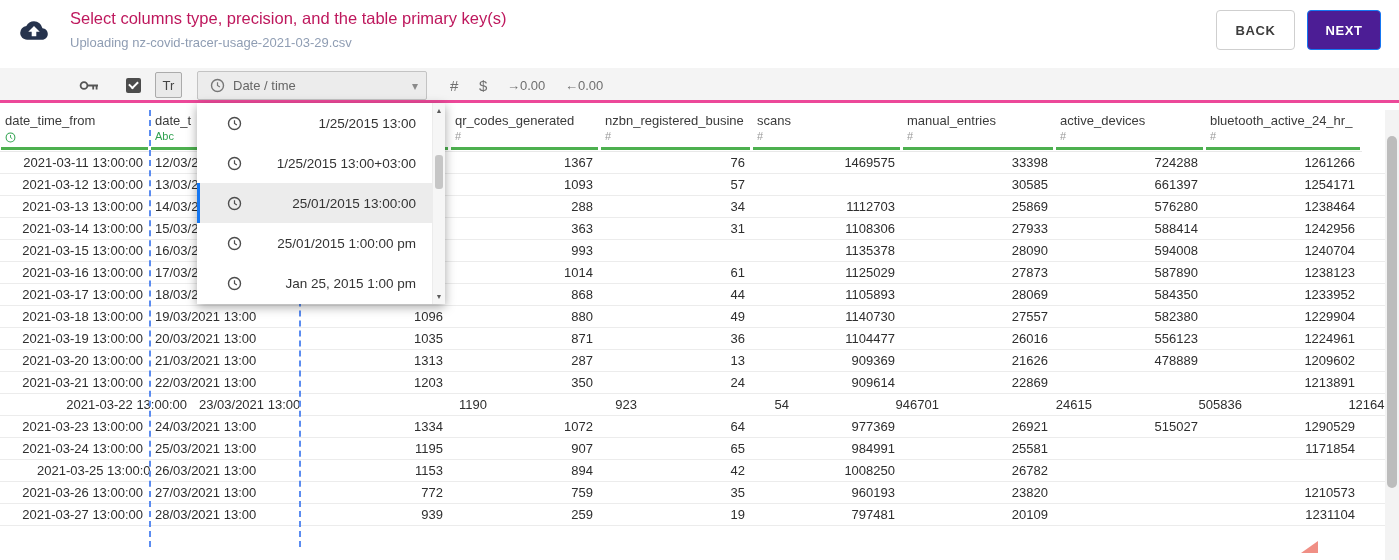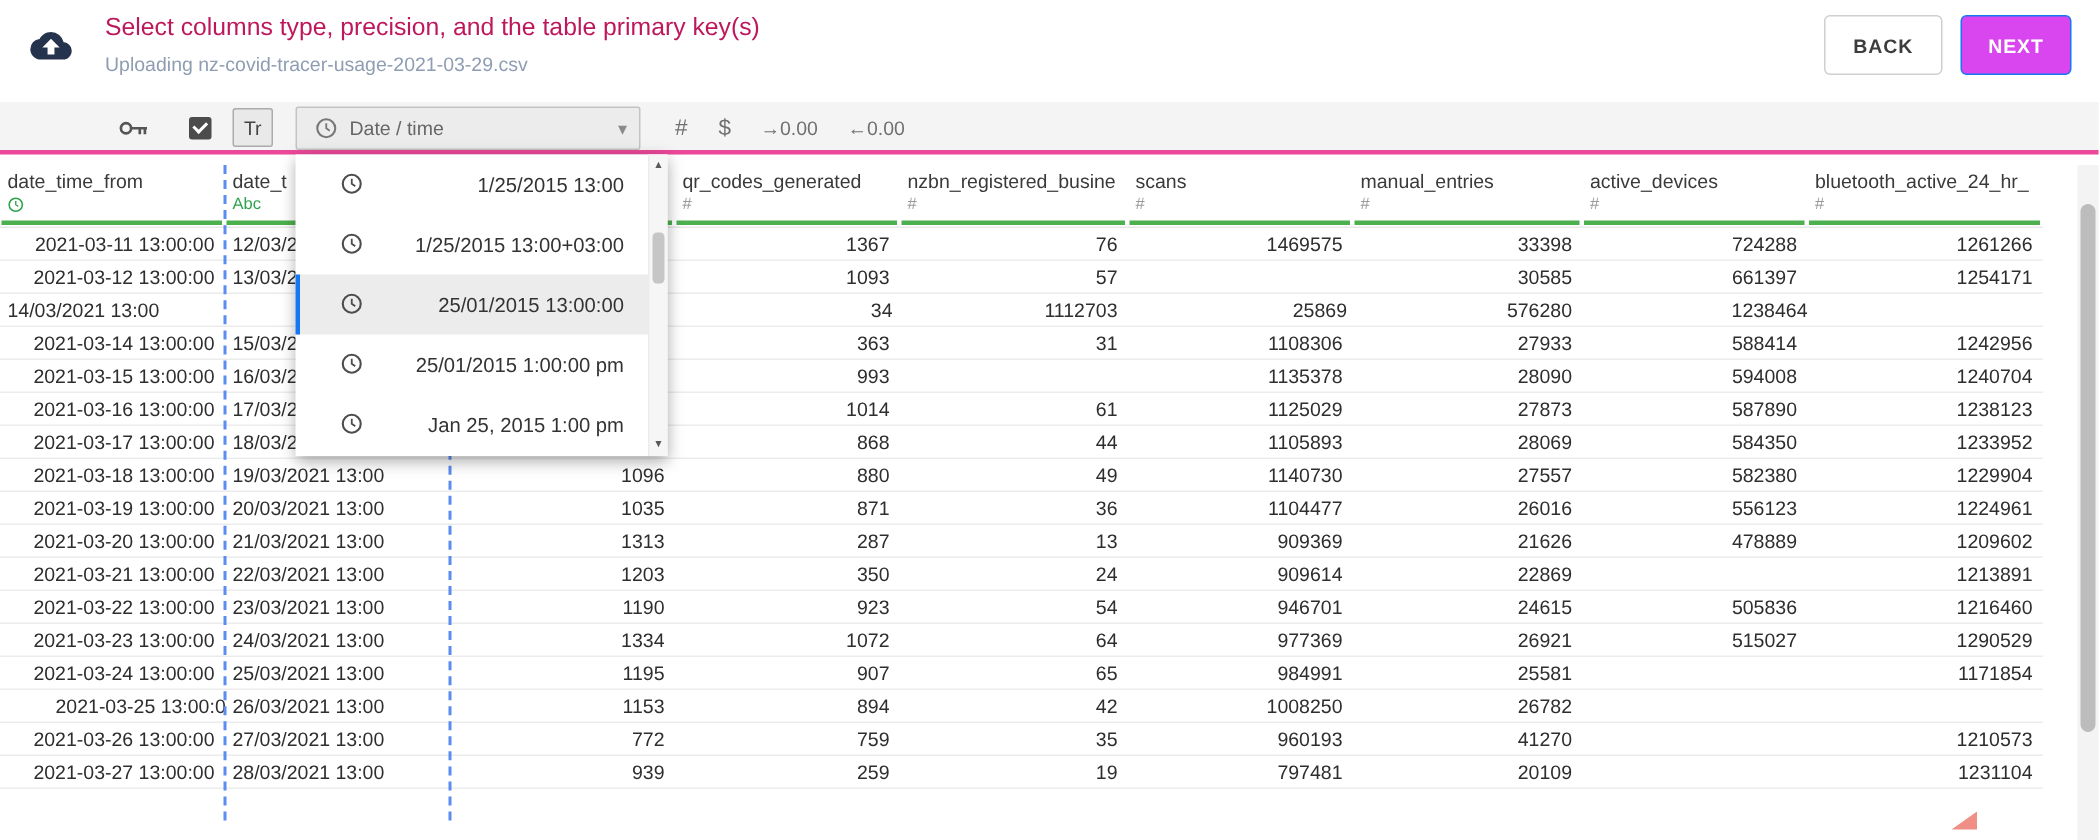--- a/index.html
+++ b/index.html
@@ -11,21 +11,21 @@
   }
 
   
   .app-header { position: absolute; left: 0; top: 0; width: 100%; height: 68px; background: #fff; z-index: 30; }
   .upload-icon { position: absolute; left: 20px; top: 19px; color: #26334d; }
   .page-title { position: absolute; left: 70px; top: 9px; font-size: 16.5px; font-weight: 500; color: #be185d; }
   .page-subtitle { position: absolute; left: 70px; top: 35px; font-size: 13px; color: #8f9db3; }
   .btn { position: absolute; top: 10px; height: 40px; border-radius: 4px; font-size: 13px; font-weight: bold;
          letter-spacing: .6px; display: flex; align-items: center; justify-content: center; cursor: pointer; }
   .btn-back { left: 1216px; width: 79px; background: #fff; border: 1px solid #cfcfcf; color: #3d3d3d; }
-  .btn-next { left: 1307px; width: 74px; background: #d946ef; border: 1px solid #1577f2; color: #fff; }
+  .btn-next { left: 1307px; width: 74px; background: #4c1d95; border: 1px solid #1577f2; color: #fff; }
 
   
   .toolbar { position: absolute; left: 0; top: 68px; width: 100%; height: 35px; background: #f4f4f4;
              border-bottom: 3px solid #ec4899; z-index: 25; }
   .tb-key { position: absolute; left: 79px; top: 10px; }
   .tb-check { position: absolute; left: 126px; top: 10px; width: 15px; height: 15px; background: #4c4c4c; border-radius: 2px; cursor: pointer; }
   .tb-check::after { content: ''; position: absolute; left: 3px; top: 3px; width: 7px; height: 4px;
                      border-left: 2px solid #fff; border-bottom: 2px solid #fff; transform: rotate(-45deg); }
   .tb-tr { position: absolute; left: 155px; top: 4px; width: 27px; height: 26px; background: #e9e9e9;
            border: 1px solid #ababab; border-radius: 2px; color: #444; font-size: 13px;
@@ -188,20 +188,21 @@
       <div class="gcell left" style="width: 150px;">13/03/2021 13:00</div>
       <div class="gcell" style="width: 150px;"></div>
       <div class="gcell" style="width: 150px;">1093</div>
       <div class="gcell" style="width: 152px;">57</div>
       <div class="gcell" style="width: 150px; margin-top: 32px;">1343665</div>
       <div class="gcell" style="width: 153px;">30585</div>
       <div class="gcell" style="width: 150px;">661397</div>
       <div class="gcell" style="width: 157px;">1254171</div>
     </div>
     <div class="grow">
+      <div class="gcell" style="width: 150px;">2021-03-13 13:00:00</div>
       <div class="gcell left" style="width: 150px;">14/03/2021 13:00</div>
       <div class="gcell" style="width: 150px;"></div>
       <div class="gcell" style="width: 150px;">288</div>
       <div class="gcell" style="width: 152px;">34</div>
       <div class="gcell" style="width: 150px;">1112703</div>
       <div class="gcell" style="width: 153px;">25869</div>
       <div class="gcell" style="width: 150px;">576280</div>
       <div class="gcell" style="width: 157px;">1238464</div>
     </div>
     <div class="grow">
@@ -286,21 +287,21 @@
       <div class="gcell left" style="width: 150px;">22/03/2021 13:00</div>
       <div class="gcell" style="width: 150px;">1203</div>
       <div class="gcell" style="width: 150px;">350</div>
       <div class="gcell" style="width: 152px;">24</div>
       <div class="gcell" style="width: 150px;">909614</div>
       <div class="gcell" style="width: 153px;">22869</div>
       <div class="gcell" style="width: 150px; margin-top: 20px;">491728</div>
       <div class="gcell" style="width: 157px;">1213891</div>
     </div>
     <div class="grow">
-      <div class="gcell" style="width: 150px;">2021-03-22 13:00:00</div>
+      <div class="gcell" style="width: 150px; margin-left: 44px;">2021-03-22 13:00:00</div>
       <div class="gcell left" style="width: 150px;">23/03/2021 13:00</div>
       <div class="gcell" style="width: 150px;">1190</div>
       <div class="gcell" style="width: 150px;">923</div>
       <div class="gcell" style="width: 152px;">54</div>
       <div class="gcell" style="width: 150px;">946701</div>
       <div class="gcell" style="width: 153px;">24615</div>
       <div class="gcell" style="width: 150px;">505836</div>
       <div class="gcell" style="width: 157px;">1216460</div>
     </div>
     <div class="grow">
@@ -336,21 +337,21 @@
       <div class="gcell" style="width: 150px;"></div>
       <div class="gcell" style="width: 157px;"></div>
     </div>
     <div class="grow">
       <div class="gcell" style="width: 150px;">2021-03-26 13:00:00</div>
       <div class="gcell left" style="width: 150px;">27/03/2021 13:00</div>
       <div class="gcell" style="width: 150px;">772</div>
       <div class="gcell" style="width: 150px;">759</div>
       <div class="gcell" style="width: 152px;">35</div>
       <div class="gcell" style="width: 150px;">960193</div>
-      <div class="gcell" style="width: 153px;">41270</div>
+      <div class="gcell" style="width: 153px;">23820</div>
       <div class="gcell" style="width: 150px;"></div>
       <div class="gcell" style="width: 157px;">1210573</div>
     </div>
     <div class="grow">
       <div class="gcell" style="width: 150px;">2021-03-27 13:00:00</div>
       <div class="gcell left" style="width: 150px;">28/03/2021 13:00</div>
       <div class="gcell" style="width: 150px;">939</div>
       <div class="gcell" style="width: 150px;">259</div>
       <div class="gcell" style="width: 152px;">19</div>
       <div class="gcell" style="width: 150px;">797481</div>

